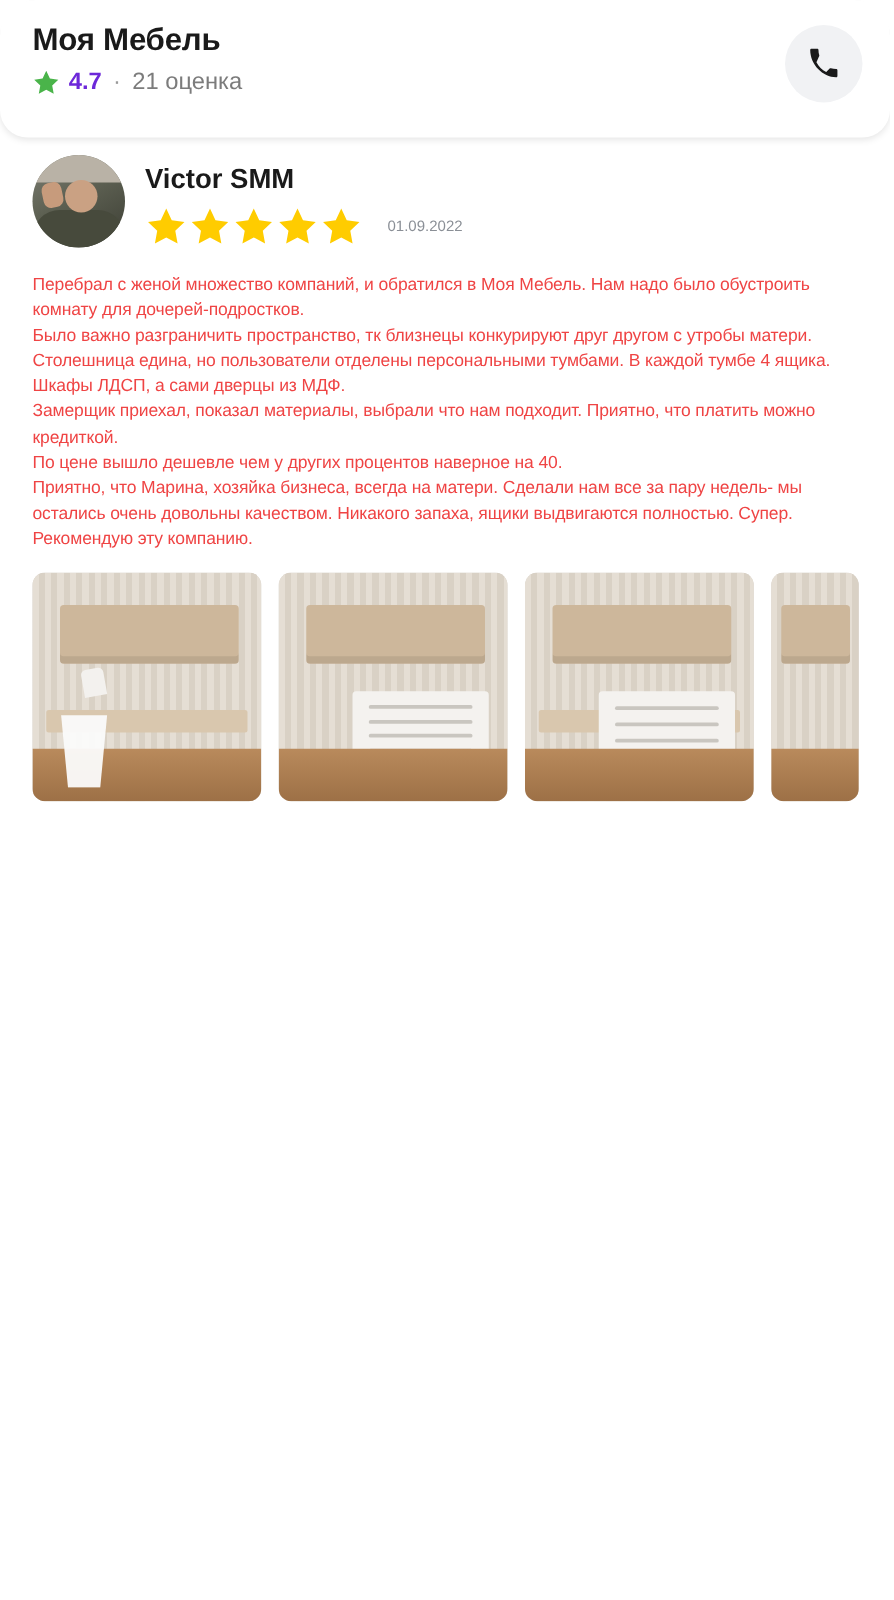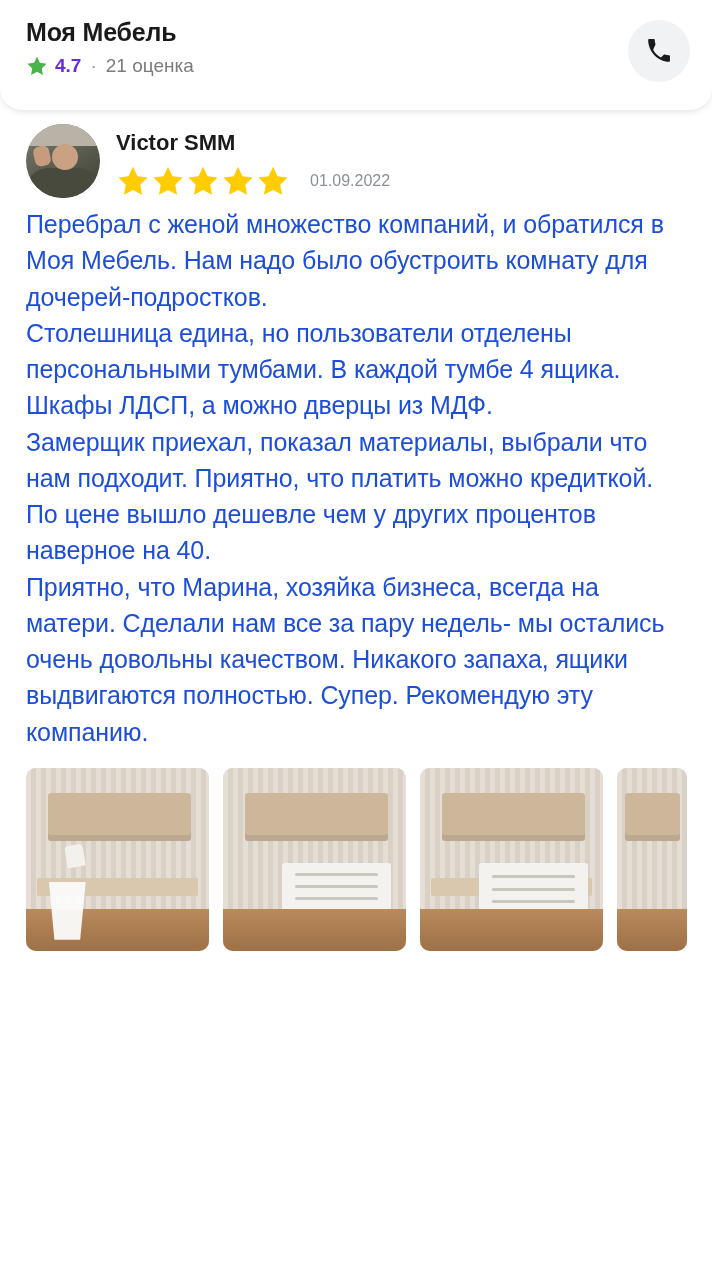--- a/index.html
+++ b/index.html
@@ -123,29 +123,29 @@
     color: #1a1a1a;
   }
   .stars-date {
     display: flex;
     align-items: center;
     gap: 20px;
   }
   .stars { display: flex; gap: 1px; }
   .stars svg { display: block; }
   .review-date {
-    font-size: 16px;
+    font-size: 12px;
     color: #8a8f96;
   }
 
   .review-body {
-    margin-top: 8px;
-    font-size: 25px;
+    margin-top: 19px;
+    font-size: 14px;
     line-height: 1.45;
-    color: #1d4ed8;
+    color: #ef4444;
     letter-spacing: -0.1px;
   }
   .review-body p { margin: 0; }
 
   
   .photo-strip {
     margin-top: 18px;
     display: flex;
     gap: 14px;
     padding-left: 26px;
@@ -262,22 +262,23 @@
                 <polygon fill="#ffcc00" points="12,2 15.1,8.6 22.3,9.6 17.1,14.6 18.4,21.7 12,18.3 5.6,21.7 6.9,14.6 1.7,9.6 8.9,8.6"></polygon>
               </svg>
           </div>
           <div class="review-date">01.09.2022</div>
         </div>
       </div>
     </div>
 
     <div class="review-body">
       <p>Перебрал с женой множество компаний, и обратился в Моя Мебель. Нам надо было обустроить комнату для дочерей-подростков.</p>
+      <p>Было важно разграничить пространство, тк близнецы конкурируют друг другом с утробы матери.</p>
       <p>Столешница едина, но пользователи отделены персональными тумбами. В каждой тумбе 4 ящика.</p>
-      <p>Шкафы ЛДСП, а можно дверцы из МДФ.</p>
+      <p>Шкафы ЛДСП, а сами дверцы из МДФ.</p>
       <p>Замерщик приехал, показал материалы, выбрали что нам подходит. Приятно, что платить можно кредиткой.</p>
       <p>По цене вышло дешевле чем у других процентов наверное на 40.</p>
       <p>Приятно, что Марина, хозяйка бизнеса, всегда на матери. Сделали нам все за пару недель- мы остались очень довольны качеством. Никакого запаха, ящики выдвигаются полностью. Супер. Рекомендую эту компанию.</p>
     </div>
   </div>
 
   <div class="photo-strip">
     <div class="photo p1">
       <div class="wall"></div>
       <div class="furn-top"></div>

